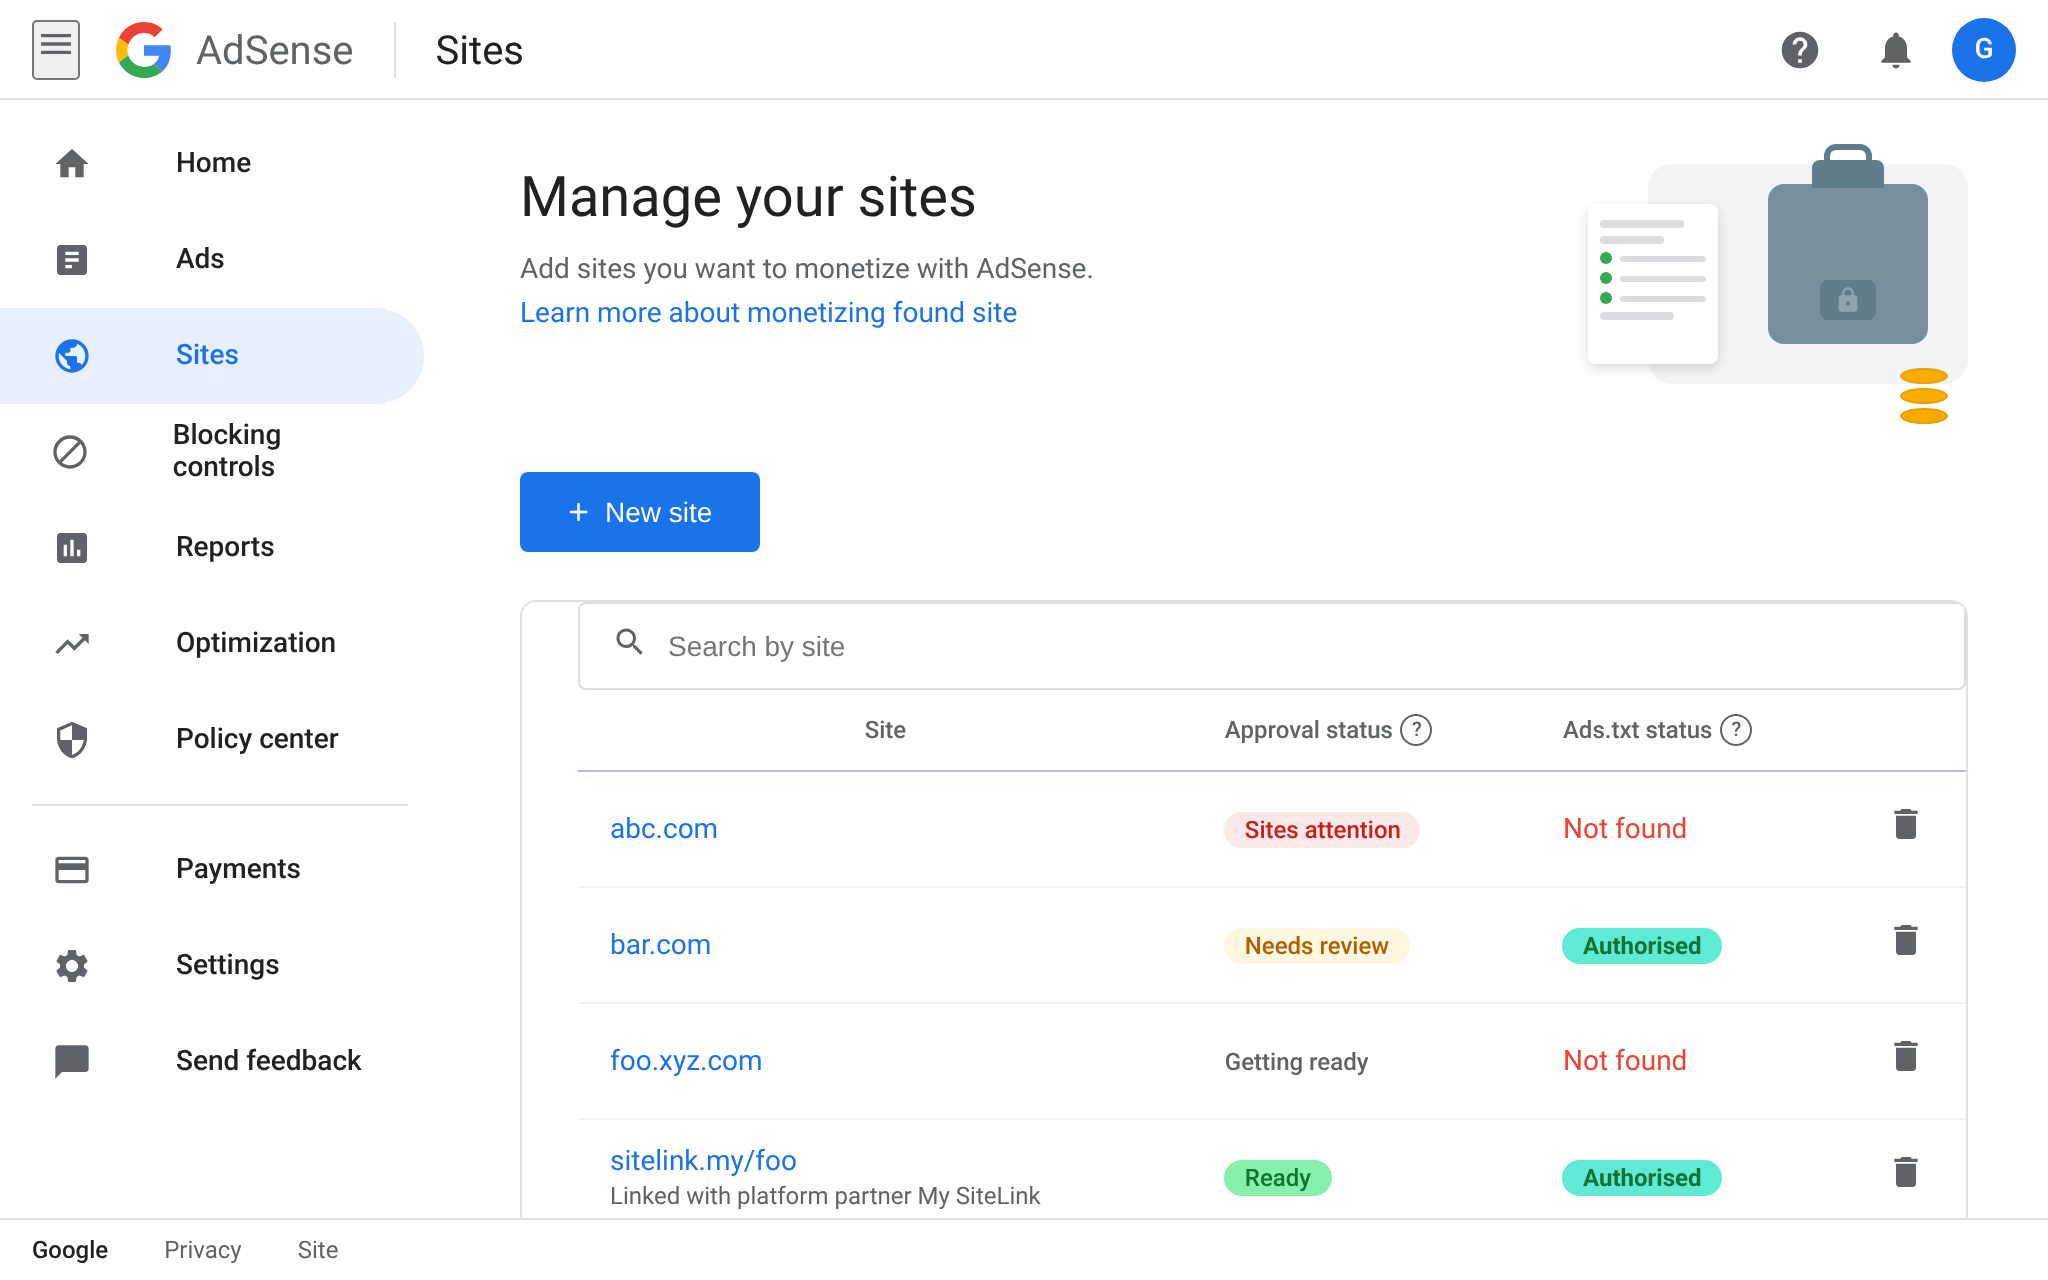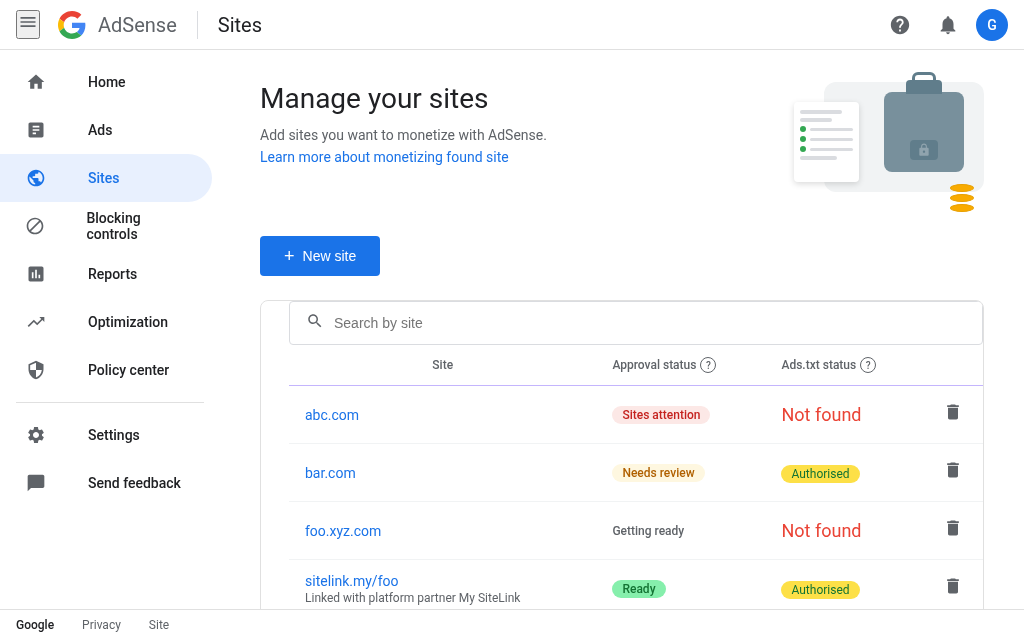--- a/index.html
+++ b/index.html
@@ -126,23 +126,23 @@
 
     .badge {
       display: inline-block; padding: 2px 10px; border-radius: 12px;
       font-size: 12px; font-weight: 500;
     }
     .badge-needs-attention { background: #fce8e6; color: #c5221f; }
     .badge-needs-review { background: #fef7e0; color: #b06000; }
     .badge-ready { background: #86efac; color: #137333; }
     .badge-getting-ready { color: #5f6368; background: transparent; padding-left: 0; }
 
-    .ads-status { font-size: 18px; }
+    .ads-status { font-size: 14px; }
     .ads-not-found { color: #ea4335; }
-    .ads-authorised { background: #fde047; color: #137333; padding: 2px 10px; border-radius: 12px; font-size: 12px; font-weight: 400; }
+    .ads-authorised { background: #5eead4; color: #137333; padding: 2px 10px; border-radius: 12px; font-size: 12px; font-weight: 700; }
 
     .delete-btn { background: none; border: none; cursor: pointer; color: #5f6368; font-size: 18px; padding: 4px; border-radius: 4px; }
 
     .th-with-icon { display: flex; align-items: center; gap: 4px; }
     .info-icon { width: 16px; height: 16px; border-radius: 50%; border: 1px solid #5f6368; display: inline-flex; align-items: center; justify-content: center; font-size: 10px; color: #5f6368; cursor: pointer; flex-shrink: 0; }
 
     
     .page-footer {
       padding: 8px 16px; font-size: 12px; color: #5f6368;
       border-top: 1px solid #e0e0e0; display: flex; gap: 28px; flex-shrink: 0;
@@ -243,20 +243,28 @@
     </div>
     <div class="sidebar-item">
       <span class="sidebar-icon">
         <svg width="20" height="20" viewBox="0 0 24 24" fill="currentColor">
             <path d="M12 1L3 5v6c0 5.55 3.84 10.74 9 12 5.16-1.26 9-6.45 9-12V5l-9-4zm0 10.99h7c-.53 4.12-3.28 7.79-7 8.94V12H5V6.3l7-3.11v8.8z"></path>
           </svg>
       </span>
       <span class="sidebar-label">Policy center</span>
     </div>
     <div style="height:1px; background:#e0e0e0; margin: 8px 16px;"></div>
+    <div class="sidebar-item">
+      <span class="sidebar-icon">
+        <svg width="20" height="20" viewBox="0 0 24 24" fill="currentColor">
+            <path d="M20 4H4c-1.11 0-1.99.89-1.99 2L2 18c0 1.11.89 2 2 2h16c1.11 0 2-.89 2-2V6c0-1.11-.89-2-2-2zm0 14H4v-6h16v6zm0-10H4V6h16v2z"></path>
+          </svg>
+      </span>
+      <span class="sidebar-label">Payments</span>
+    </div>
     <div class="sidebar-item">
       <span class="sidebar-icon">
         <svg width="20" height="20" viewBox="0 0 24 24" fill="currentColor">
             <path d="M19.14,12.94c0.04-0.3,0.06-0.61,0.06-0.94c0-0.32-0.02-0.64-0.07-0.94l2.03-1.58c0.18-0.14,0.23-0.41,0.12-0.61 l-1.92-3.32c-0.12-0.22-0.37-0.29-0.59-0.22l-2.39,0.96c-0.5-0.38-1.03-0.7-1.62-0.94L14.4,2.81c-0.04-0.24-0.24-0.41-0.48-0.41 h-3.84c-0.24,0-0.43,0.17-0.47,0.41L9.25,5.35C8.66,5.59,8.12,5.92,7.63,6.29L5.24,5.33c-0.22-0.08-0.47,0-0.59,0.22L2.74,8.87 C2.62,9.08,2.66,9.34,2.86,9.48l2.03,1.58C4.84,11.36,4.8,11.69,4.8,12s0.02,0.64,0.07,0.94l-2.03,1.58 c-0.18,0.14-0.23,0.41-0.12,0.61l1.92,3.32c0.12,0.22,0.37,0.29,0.59,0.22l2.39-0.96c0.5,0.38,1.03,0.7,1.62,0.94l0.36,2.54 c0.05,0.24,0.24,0.41,0.48,0.41h3.84c0.24,0,0.44-0.17,0.47-0.41l0.36-2.54c0.59-0.24,1.13-0.56,1.62-0.94l2.39,0.96 c0.22,0.08,0.47,0,0.59-0.22l1.92-3.32c0.12-0.22,0.07-0.47-0.12-0.61L19.14,12.94z M12,15.6c-1.98,0-3.6-1.62-3.6-3.6 s1.62-3.6,3.6-3.6s3.6,1.62,3.6,3.6S13.98,15.6,12,15.6z"></path>
           </svg>
       </span>
       <span class="sidebar-label">Settings</span>
     </div>
     <div class="sidebar-item">
       <span class="sidebar-icon">

